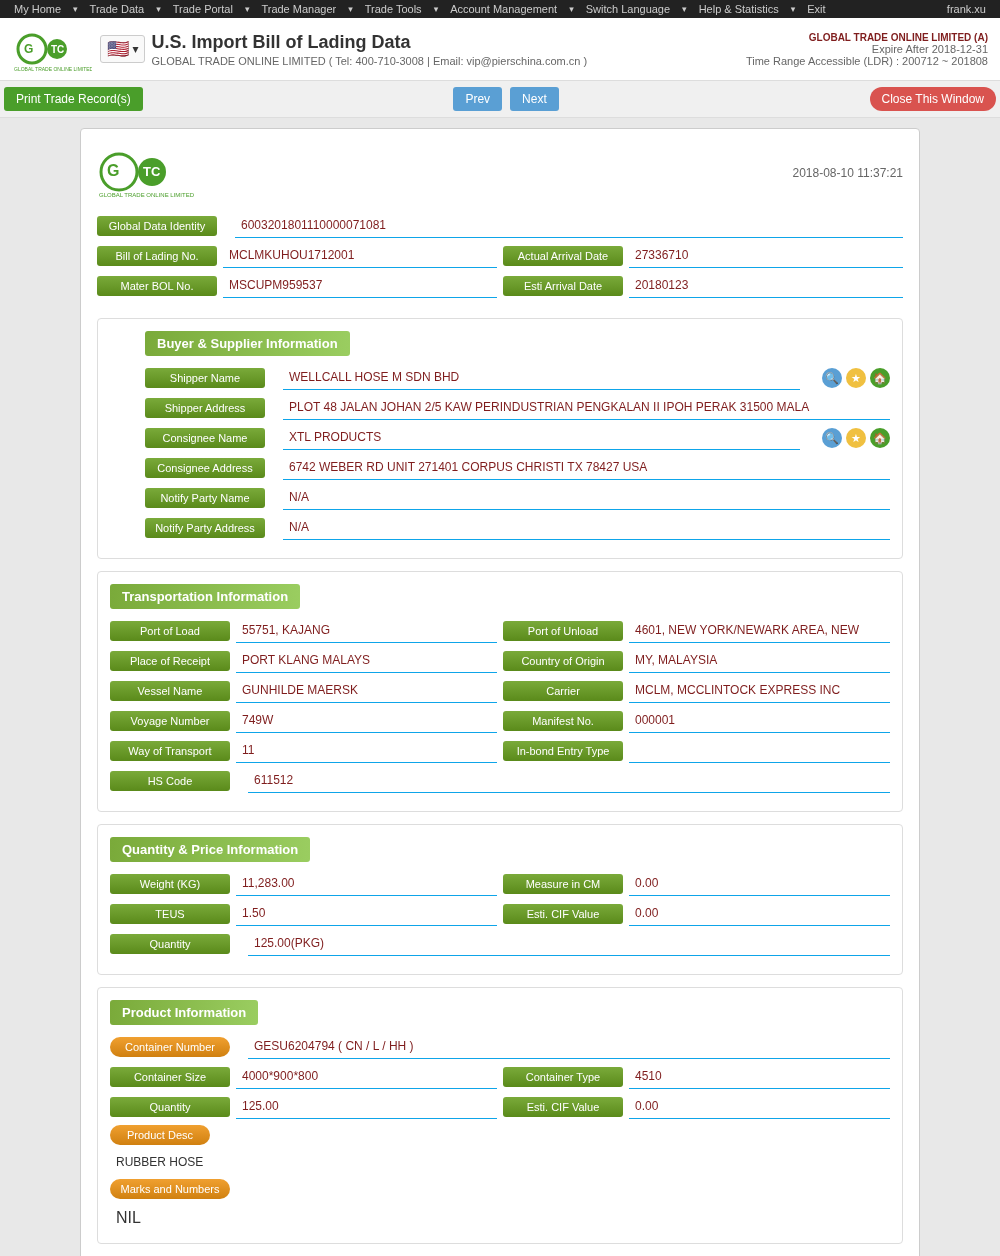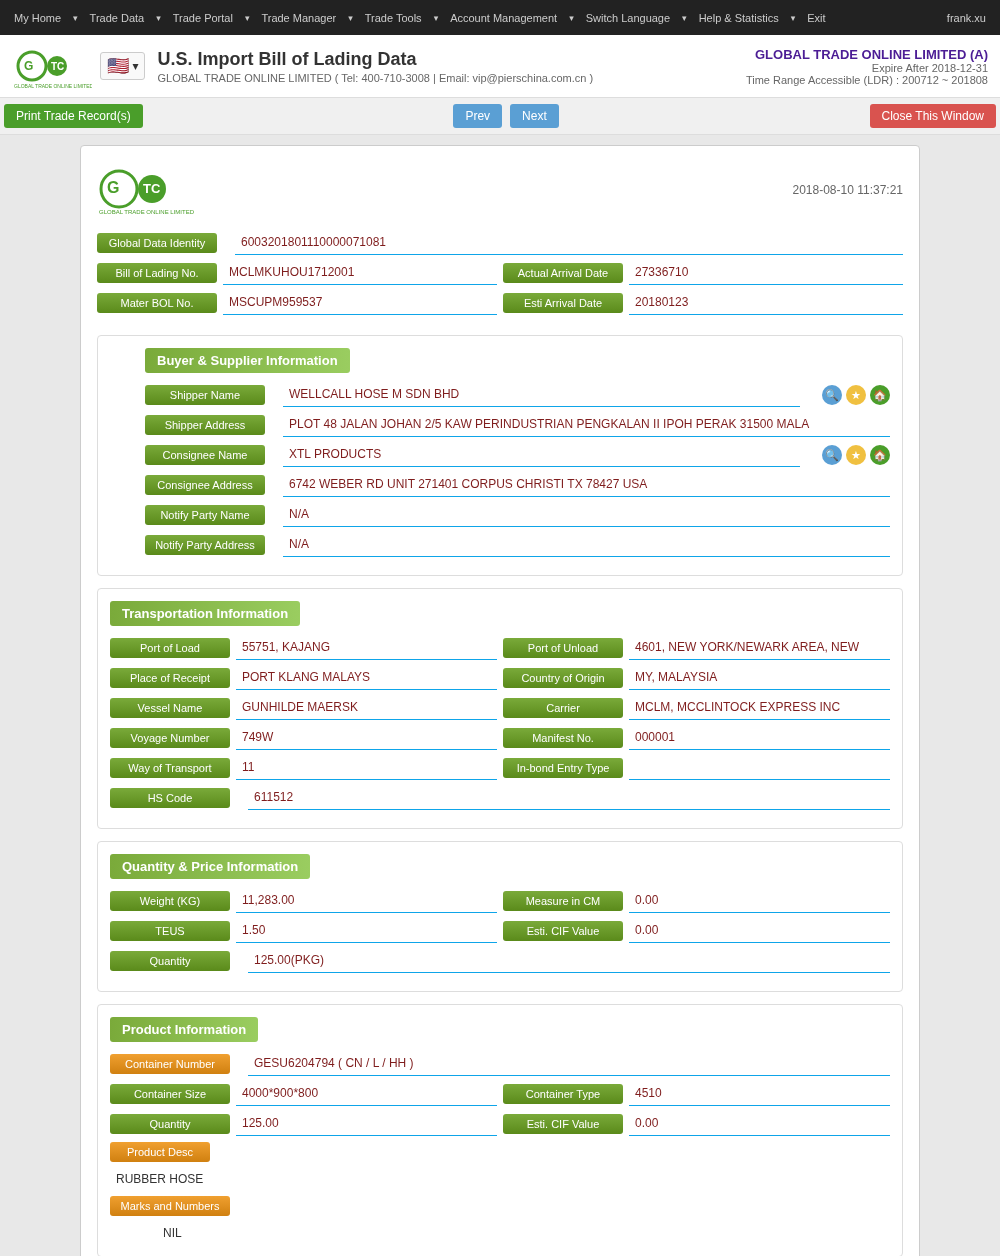--- a/index.html
+++ b/index.html
@@ -5,21 +5,21 @@
     * { box-sizing: border-box; margin: 0; padding: 0; }
     body { font-family: Arial, sans-serif; font-size: 12px; background: #e8e8e8; color: #333; }
 
     
     .top-nav {
       background: #222;
       color: #ccc;
       display: flex;
       align-items: center;
       padding: 0 8px;
-      height: 35px;
+      height: 18px;
       font-size: 11px;
     }
     .top-nav a, .top-nav span {
       color: #ccc;
       text-decoration: none;
       padding: 0 6px;
       cursor: pointer;
       white-space: nowrap;
     }
     .top-nav .spacer { flex: 1; }
@@ -45,39 +45,39 @@
       gap: 3px;
       border: 1px solid #ccc;
       padding: 2px 6px;
       border-radius: 3px;
       cursor: pointer;
       background: #f9f9f9;
     }
     .flag { font-size: 18px; }
     .page-title-area {
       flex: 1;
-      padding-left: 12px;
+      padding-left: 6px;
     }
     .page-title-area h1 {
       font-size: 18px;
       color: #333;
       font-weight: bold;
     }
     .page-title-area .subtitle {
       font-size: 11px;
       color: #666;
       margin-top: 2px;
     }
     .company-info-right {
       text-align: right;
     }
     .company-info-right .company-name {
-      color: #4c1d95;
+      color: #7f1d1d;
       font-weight: bold;
-      font-size: 13px;
+      font-size: 10px;
     }
     .company-info-right .expire-info {
       font-size: 11px;
       color: #666;
     }
 
     
     .action-bar {
       background: #f0f0f0;
       display: flex;
@@ -102,21 +102,21 @@
       padding: 5px 12px;
       border-radius: 3px;
       cursor: pointer;
       font-size: 12px;
     }
     .btn-close {
       background: #d9534f;
       color: #fff;
       border: none;
       padding: 5px 12px;
-      border-radius: 3px;
+      border-radius: 12px;
       cursor: pointer;
       font-size: 12px;
     }
     .spacer-flex { flex: 1; }
 
     
     .main-content {
       padding: 10px 80px;
       background: #e8e8e8;
     }
@@ -160,20 +160,21 @@
       color: #fff;
       padding: 4px 8px;
       border-radius: 3px;
       font-size: 11px;
       white-space: nowrap;
       min-width: 120px;
       text-align: center;
     }
     .label-box.orange {
       background: linear-gradient(to bottom, #f0a030, #d08010);
+      border-radius: 10px;
     }
 
     .value-box {
       border-bottom: 1px solid #0ea5e9;
       padding: 4px 6px;
       flex: 1;
       font-size: 12px;
       color: #7f1d1d;
       min-height: 24px;
     }
@@ -536,21 +537,21 @@
       
       <div class="field-row">
         <div class="label-box orange" style="min-width:100px;">Product Desc</div>
       </div>
       <div style="padding: 4px 6px; font-size:12px; color:#333; margin-bottom:6px;">RUBBER HOSE</div>
 
       
       <div class="field-row">
         <div class="label-box orange" style="min-width:120px;">Marks and Numbers</div>
       </div>
-      <div style="padding: 4px 6px; font-size:12px; color:#333;margin-left:47px;">NIL</div>
+      <div style="padding: 4px 6px; font-size:16px; color:#333;">NIL</div>
     </div>
 
     <div class="record-footer">
       
       
       
     </div>
 
   </div>
 </div>

